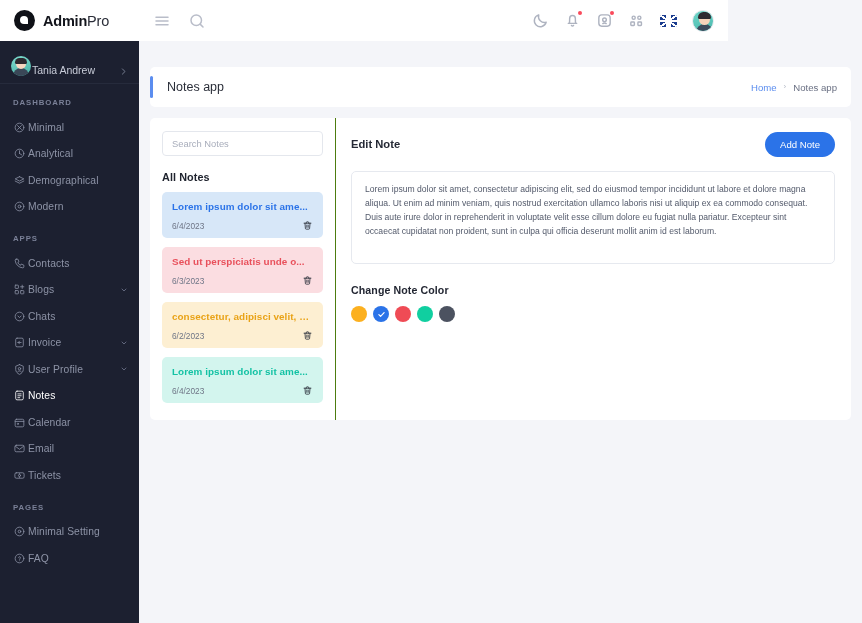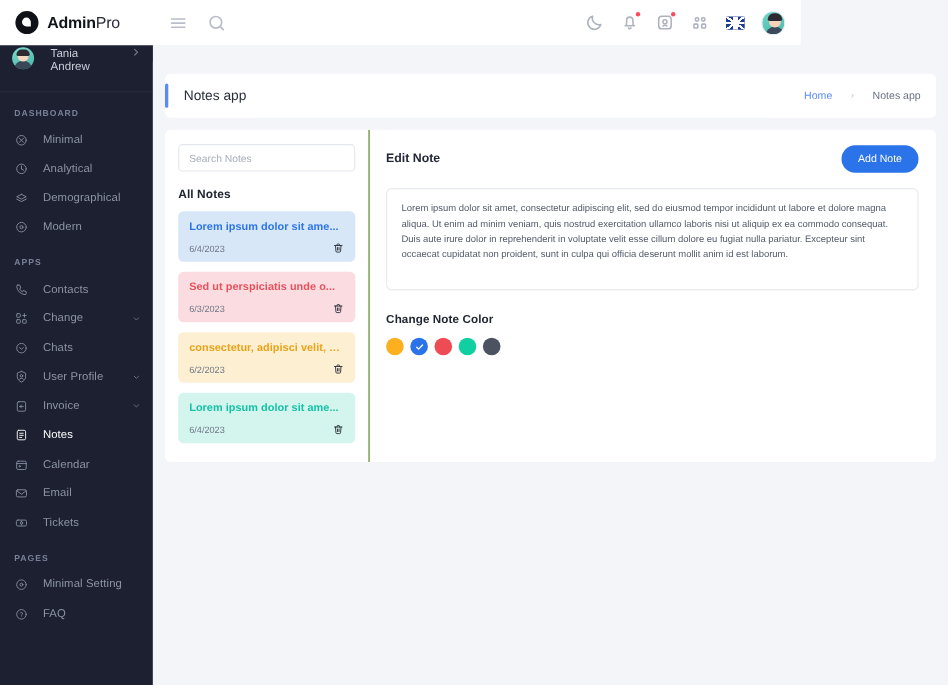--- a/index.html
+++ b/index.html
@@ -83,22 +83,22 @@
     position: absolute; width: 17px; height: 9px; left: 2.5px; top: 13px;
     background: #3d4a5c; border-radius: 9px 9px 0 0;
   }
 
   
   .sidebar {
     position: absolute; top: 41px; left: 0; width: 139px; height: 582px;
     background: #1c2030; overflow: hidden;
   }
   .user-row {
-    display: flex; align-items: flex-start; height: 33px;
-    padding: 0 11px 0 11px; gap: 15px; cursor: pointer; margin-top: 2px;
+    display: flex; align-items: flex-end; height: 33px;
+    padding: 0 11px 0 11px; gap: 1px; cursor: pointer; margin-top: 2px;
   }
   .user-av {
     width: 20px; height: 20px; border-radius: 50%; flex: none;
     background: linear-gradient(160deg, #7fdccf 0%, #47b2a6 100%);
     position: relative; overflow: hidden;
   }
   .user-av .f { position: absolute; width: 10px; height: 10px; border-radius: 50%; background: #f7d6c0; left: 5px; top: 3px; }
   .user-av .h { position: absolute; width: 12px; height: 6px; left: 4px; top: 1.5px; background: #2d2a30; border-radius: 6px 6px 2px 2px; }
   .user-av .b { position: absolute; width: 16px; height: 8px; left: 2px; top: 12px; background: #3a4757; border-radius: 8px 8px 0 0; }
   .user-name { font-size: 10.5px; color: #c8ccd8; flex: 1; }
@@ -106,21 +106,21 @@
   .chev-right svg { width: 100%; height: 100%; display: block; }
 
   .sb-divider { height: 1px; background: #262b3c; margin: 7px 0 0 0; }
 
   .sb-section {
     font-size: 7.8px; color: #7a8097; letter-spacing: 0.9px;
     font-weight: 600; padding: 14px 0 7px 13px; text-transform: uppercase;
   }
   .sb-item {
     display: flex; align-items: center; height: 26.5px;
-    padding: 0 11px 0 13px; gap: 13px; cursor: pointer;
+    padding: 0 11px 0 13px; gap: 2px; cursor: pointer;
   }
   .sb-ico { width: 13px; height: 13px; flex: none; color: #8a90a4; }
   .sb-ico svg { width: 100%; height: 100%; display: block; }
   .sb-label { font-size: 10.3px; color: #8d93a6; flex: 1; letter-spacing: 0.1px; }
   .sb-item.active .sb-label { color: #ffffff; }
   .sb-item.active .sb-ico { color: #ffffff; }
   .sb-caret { width: 8px; height: 8px; color: #727990; flex: none; }
   .sb-caret svg { width: 100%; height: 100%; display: block; }
 
   
@@ -132,21 +132,21 @@
   .page-head {
     background: #ffffff; border-radius: 5px; height: 40px;
     display: flex; align-items: center; padding: 0 14px 0 0;
     position: relative; overflow: hidden;
   }
   .page-head:before {
     content: ""; position: absolute; left: 0; top: 9px;
     width: 2.5px; height: 22px; background: #5b8def; border-radius: 2px;
   }
   .page-title { font-size: 12.5px; color: #2a2e39; padding-left: 17px; font-weight: 400; }
-  .breadcrumb { margin-left: auto; display: flex; align-items: flex-start; gap: 17px; }
+  .breadcrumb { margin-left: auto; display: flex; align-items: flex-start; gap: 7px; }
   .bc-home { font-size: 9.6px; color: #5b8def; cursor: pointer; }
   .bc-sep { font-size: 8px; color: #b5bac6; }
   .bc-cur { font-size: 9.6px; color: #6a7083; }
 
   .content-card {
     background: #ffffff; border-radius: 5px; margin-top: 11px;
     height: 302px; display: flex; overflow: hidden;
   }
   
   .notes-pane {
@@ -336,59 +336,59 @@
       </div>
       <div class="sb-item">
         <span class="sb-ico">
           <svg viewBox="0 0 24 24" fill="none" stroke="currentColor" stroke-width="1.5" stroke-linecap="round" stroke-linejoin="round">
             <rect x="4" y="4" width="6" height="6" rx="1"></rect>
             <rect x="4" y="14" width="6" height="6" rx="1"></rect>
             <path d="M17 4v6M14 7h6"></path>
             <rect x="14" y="14" width="6" height="6" rx="1"></rect>
           </svg>
         </span>
-        <span class="sb-label">Change</span>
+        <span class="sb-label">Blogs</span>
         <span class="sb-caret">
           <svg viewBox="0 0 24 24" fill="none" stroke="currentColor" stroke-width="2.4" stroke-linecap="round" stroke-linejoin="round">
             <path d="M6 9l6 6 6-6"></path>
           </svg>
         </span>
       </div>
       <div class="sb-item">
         <span class="sb-ico">
           <svg viewBox="0 0 24 24" fill="none" stroke="currentColor" stroke-width="1.5" stroke-linecap="round" stroke-linejoin="round">
             <circle cx="12" cy="12" r="8"></circle>
             <path d="M9 11l3 3 3-3"></path>
           </svg>
         </span>
         <span class="sb-label">Chats</span>
       </div>
       <div class="sb-item">
         <span class="sb-ico">
           <svg viewBox="0 0 24 24" fill="none" stroke="currentColor" stroke-width="1.5" stroke-linecap="round" stroke-linejoin="round">
+            <rect x="5" y="4" width="14" height="16" rx="2.5"></rect>
+            <path d="M9 12h6M12 9.5L9.5 12 12 14.5"></path>
+          </svg>
+        </span>
+        <span class="sb-label">Invoice</span>
+        <span class="sb-caret">
+          <svg viewBox="0 0 24 24" fill="none" stroke="currentColor" stroke-width="2.4" stroke-linecap="round" stroke-linejoin="round">
+            <path d="M6 9l6 6 6-6"></path>
+          </svg>
+        </span>
+      </div>
+      <div class="sb-item">
+        <span class="sb-ico">
+          <svg viewBox="0 0 24 24" fill="none" stroke="currentColor" stroke-width="1.5" stroke-linecap="round" stroke-linejoin="round">
             <path d="M12 3l7 3v6c0 4-3 7.2-7 9-4-1.8-7-5-7-9V6l7-3z"></path>
             <circle cx="12" cy="10.5" r="2.2"></circle>
             <path d="M8.6 16c1-1.8 5.8-1.8 6.8 0"></path>
           </svg>
         </span>
         <span class="sb-label">User Profile</span>
-        <span class="sb-caret">
-          <svg viewBox="0 0 24 24" fill="none" stroke="currentColor" stroke-width="2.4" stroke-linecap="round" stroke-linejoin="round">
-            <path d="M6 9l6 6 6-6"></path>
-          </svg>
-        </span>
-      </div>
-      <div class="sb-item">
-        <span class="sb-ico">
-          <svg viewBox="0 0 24 24" fill="none" stroke="currentColor" stroke-width="1.5" stroke-linecap="round" stroke-linejoin="round">
-            <rect x="5" y="4" width="14" height="16" rx="2.5"></rect>
-            <path d="M9 12h6M12 9.5L9.5 12 12 14.5"></path>
-          </svg>
-        </span>
-        <span class="sb-label">Invoice</span>
         <span class="sb-caret">
           <svg viewBox="0 0 24 24" fill="none" stroke="currentColor" stroke-width="2.4" stroke-linecap="round" stroke-linejoin="round">
             <path d="M6 9l6 6 6-6"></path>
           </svg>
         </span>
       </div>
       <div class="sb-item active">
         <span class="sb-ico">
           <svg viewBox="0 0 24 24" fill="none" stroke="currentColor" stroke-width="1.5" stroke-linecap="round" stroke-linejoin="round">
             <rect x="5" y="4" width="14" height="16" rx="2.5"></rect>

